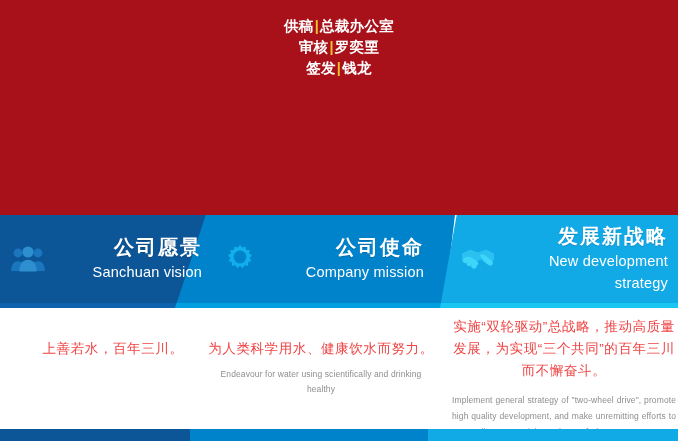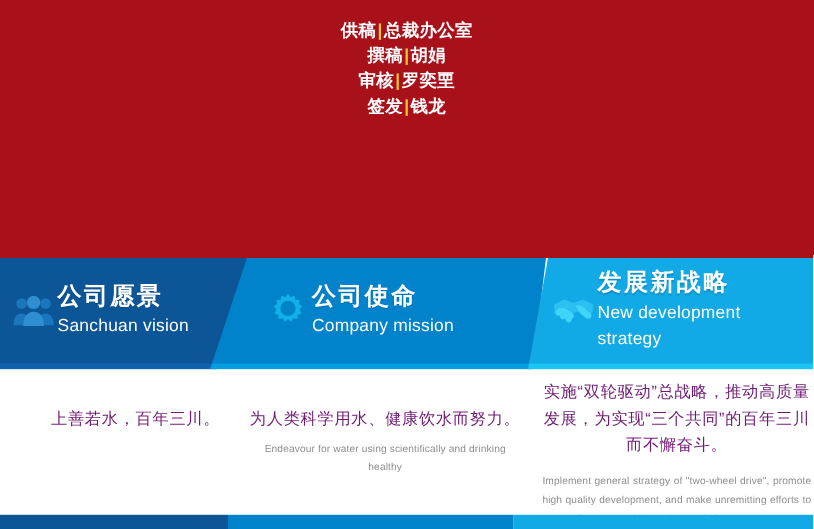--- a/index.html
+++ b/index.html
@@ -116,21 +116,21 @@
     display: flex;
     align-items: center;
     justify-content: center;
   }
   .icon-c1 { fill: #1b77bd; }
   .icon-c2 { fill: #12b0ea; }
   .icon-c3 { fill: #3fd5fa; }
 
   .band-texts {
     flex: 1 1 auto;
-    text-align: left;
+    text-align: right;
     padding-right: 6px;
   }
   .band-cn {
     font-size: 20px;
     font-weight: bold;
     color: #ffffff;
     letter-spacing: 2px;
     line-height: 24px;
     text-shadow: 0 1px 1px rgba(0,0,0,0.16);
   }
@@ -154,21 +154,21 @@
     position: absolute;
     top: 0;
     text-align: center;
   }
   .col-1 { left: 9px;   width: 208px; top: 30px; text-align: center; }
   .col-2 { left: 207px; width: 228px; top: 30px; }
   .col-3 { left: 452px; width: 224px; top: 8px; }
 
   .col-cn {
     font-size: 13.5px;
-    color: #701a75;
+    color: #ef4444;
     line-height: 21px;
     letter-spacing: 0.6px;
   }
   .col-3 .col-cn {
     line-height: 22px;
   }
   .col-en {
     font-size: 8.5px;
     color: #8e8e8e;
     line-height: 15px;
@@ -201,23 +201,20 @@
 </style>
 </head>
 <body>
 
 <div class="page">
 
   <div class="red-header">
     <div class="credits">
       <div class="credit-line">
         <span>供稿</span><span class="sep">|</span><span>总裁办公室</span>
-      </div>
-      <div class="credit-line">
-        <span>撰稿</span><span class="sep">|</span><span>胡娟</span>
       </div>
       <div class="credit-line">
         <span>审核</span><span class="sep">|</span><span>罗奕垔</span>
       </div>
       <div class="credit-line">
         <span>签发</span><span class="sep">|</span><span>钱龙</span>
       </div>
     </div>
   </div>
 

